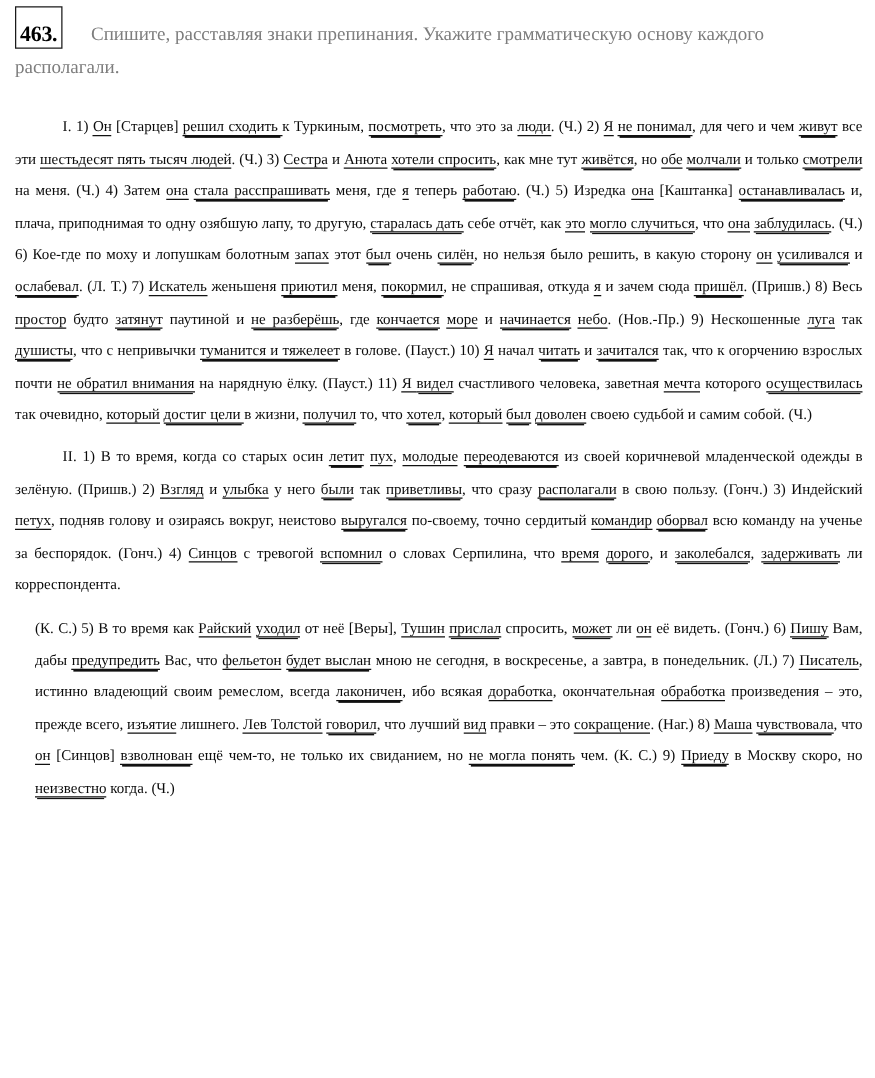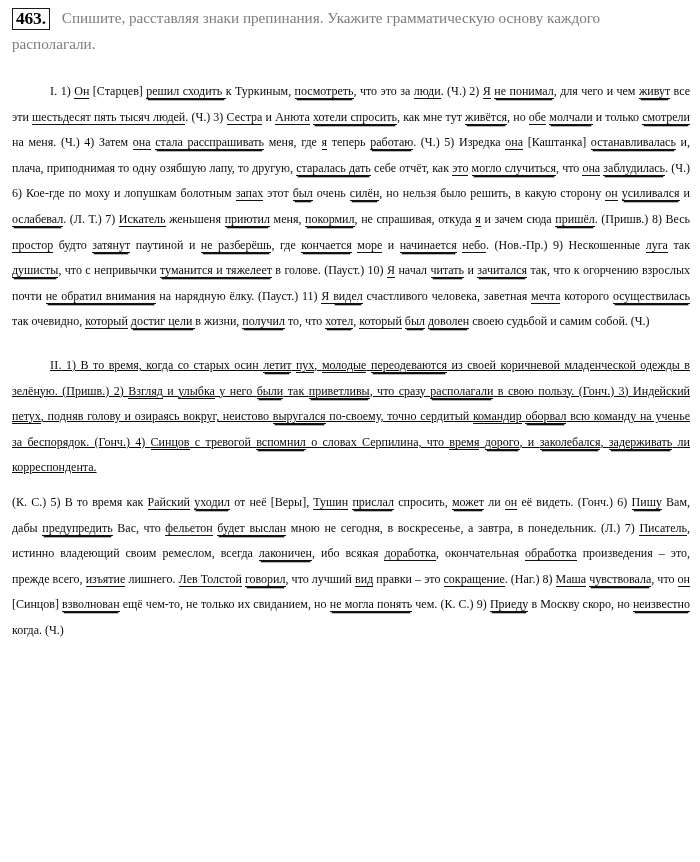--- a/index.html
+++ b/index.html
@@ -30,41 +30,41 @@
     color: #7d7d7d;
     text-align: left;
   }
   .ex-number {
     display: inline-block;
     border: 1.6px solid #1a1a1a;
     color: #000000;
     font-weight: bold;
     font-size: 17.5px;
     line-height: 19px;
-    padding: 0px 3px 1px 3px;
-    margin-right: 12px;
+    padding: 12px 3px 1px 3px;
+    margin-right: 23px;
     vertical-align: -1px;
     letter-spacing: -0.2px;
   }
   .task-text { color: #7d7d7d; }
 
   
   .body-block {
     padding: 0 10px 0 12px;
     font-size: 12px;
     line-height: 25.6px;
     text-align: justify;
     text-justify: inter-word;
     color: #0b0b0b;
   }
   .block-gap-top { margin-top: 23px; }
   .block-gap-mid { margin-top: 9px; }
-  .block-gap-small { margin-top: 18px; text-decoration: underline; }
+  .block-gap-small { margin-top: 8px; }
   .indent { text-indent: 38px; }
-  .noindent { text-indent: 0; }
+  .noindent { text-indent: 0; margin-left: 16px; }
 
   
   u.single {
     text-decoration: none;
     border-bottom: 1.4px solid #111111;
     padding-bottom: 0px;
   }
   u.double {
     text-decoration: none;
     border-bottom: 1.3px solid #111111;

